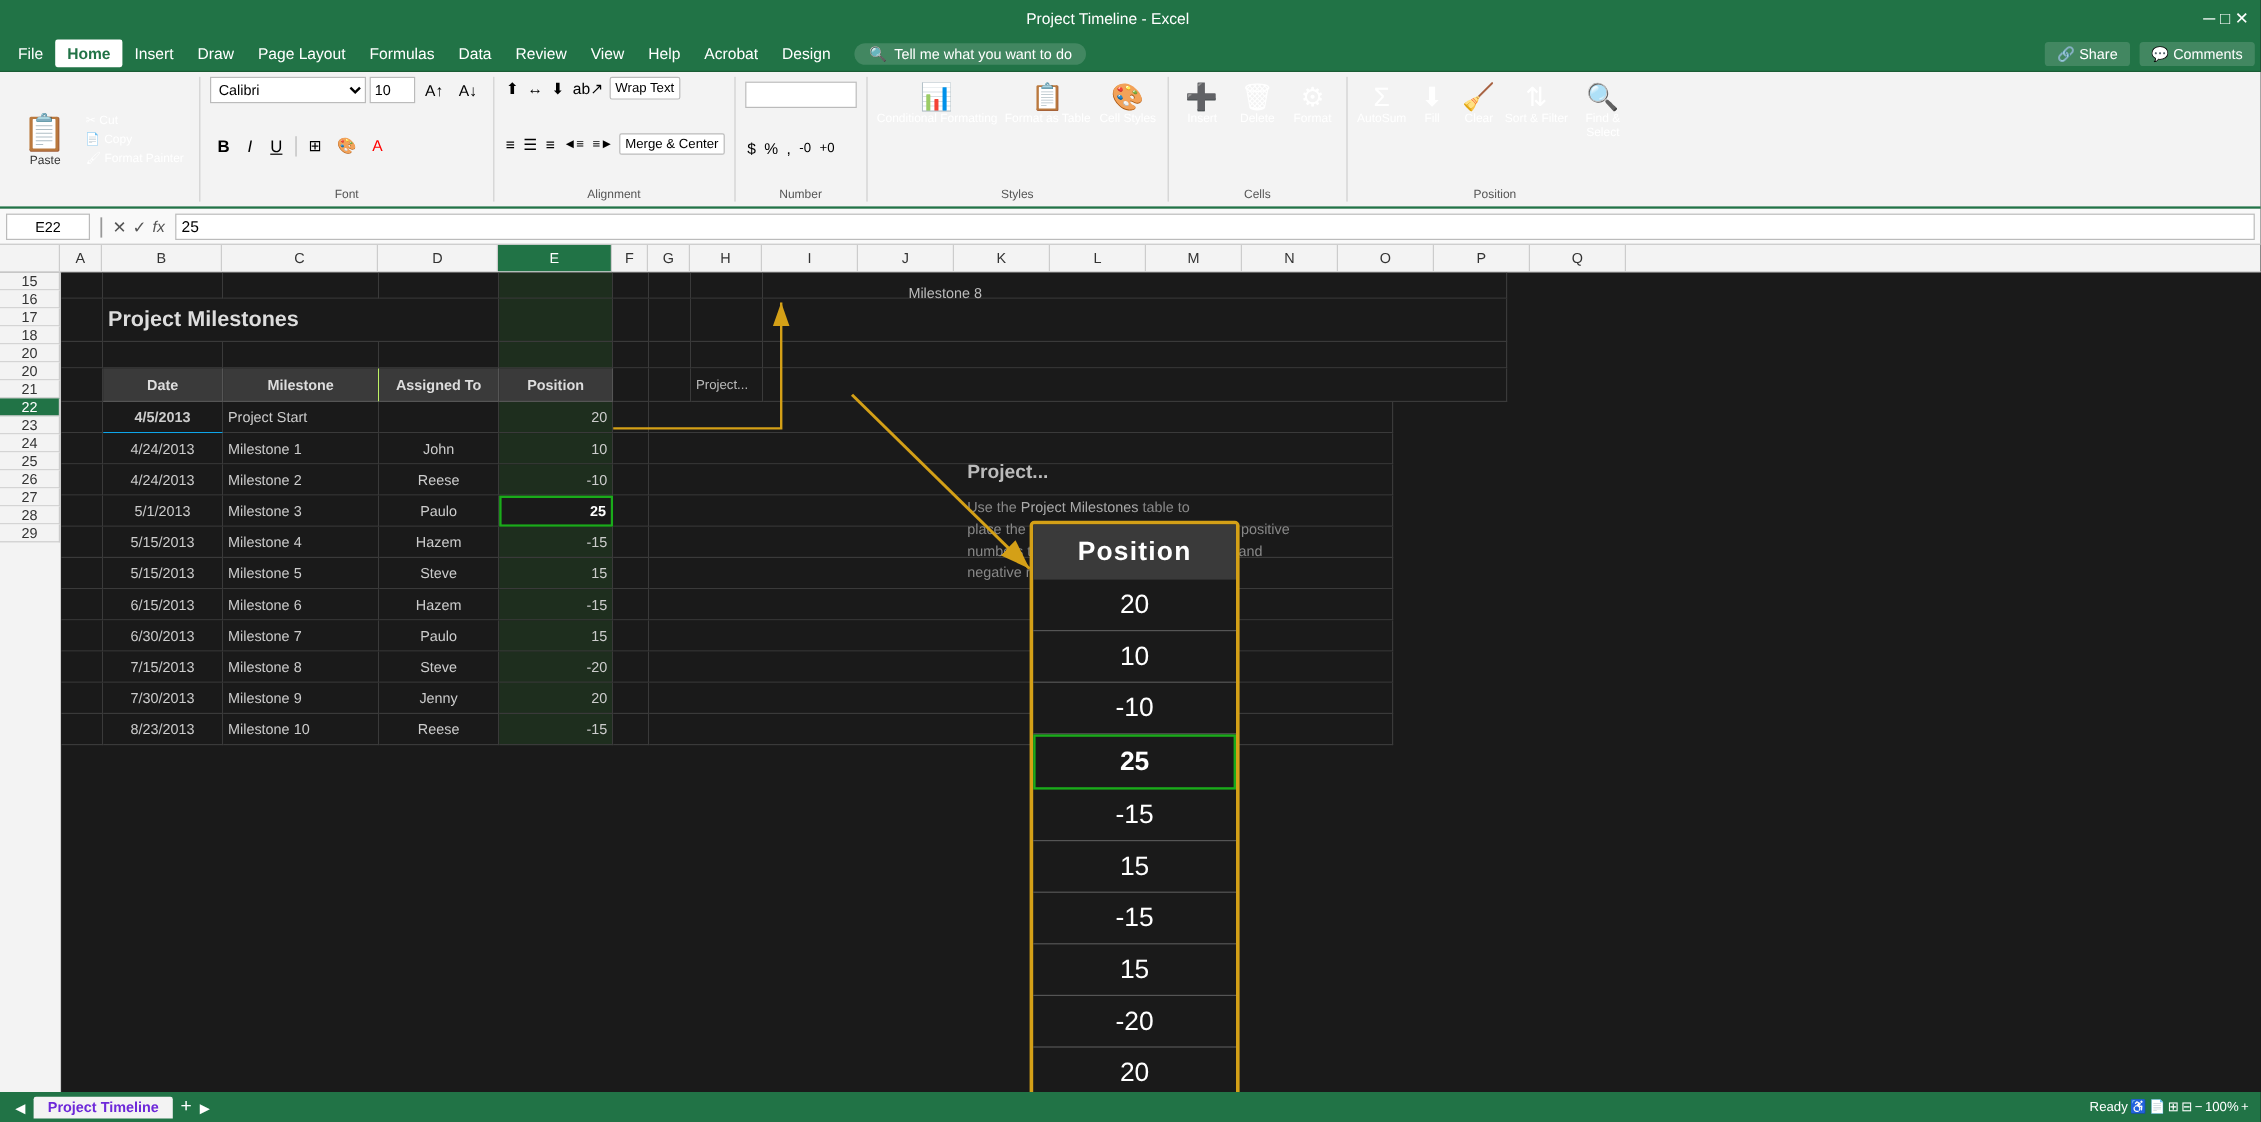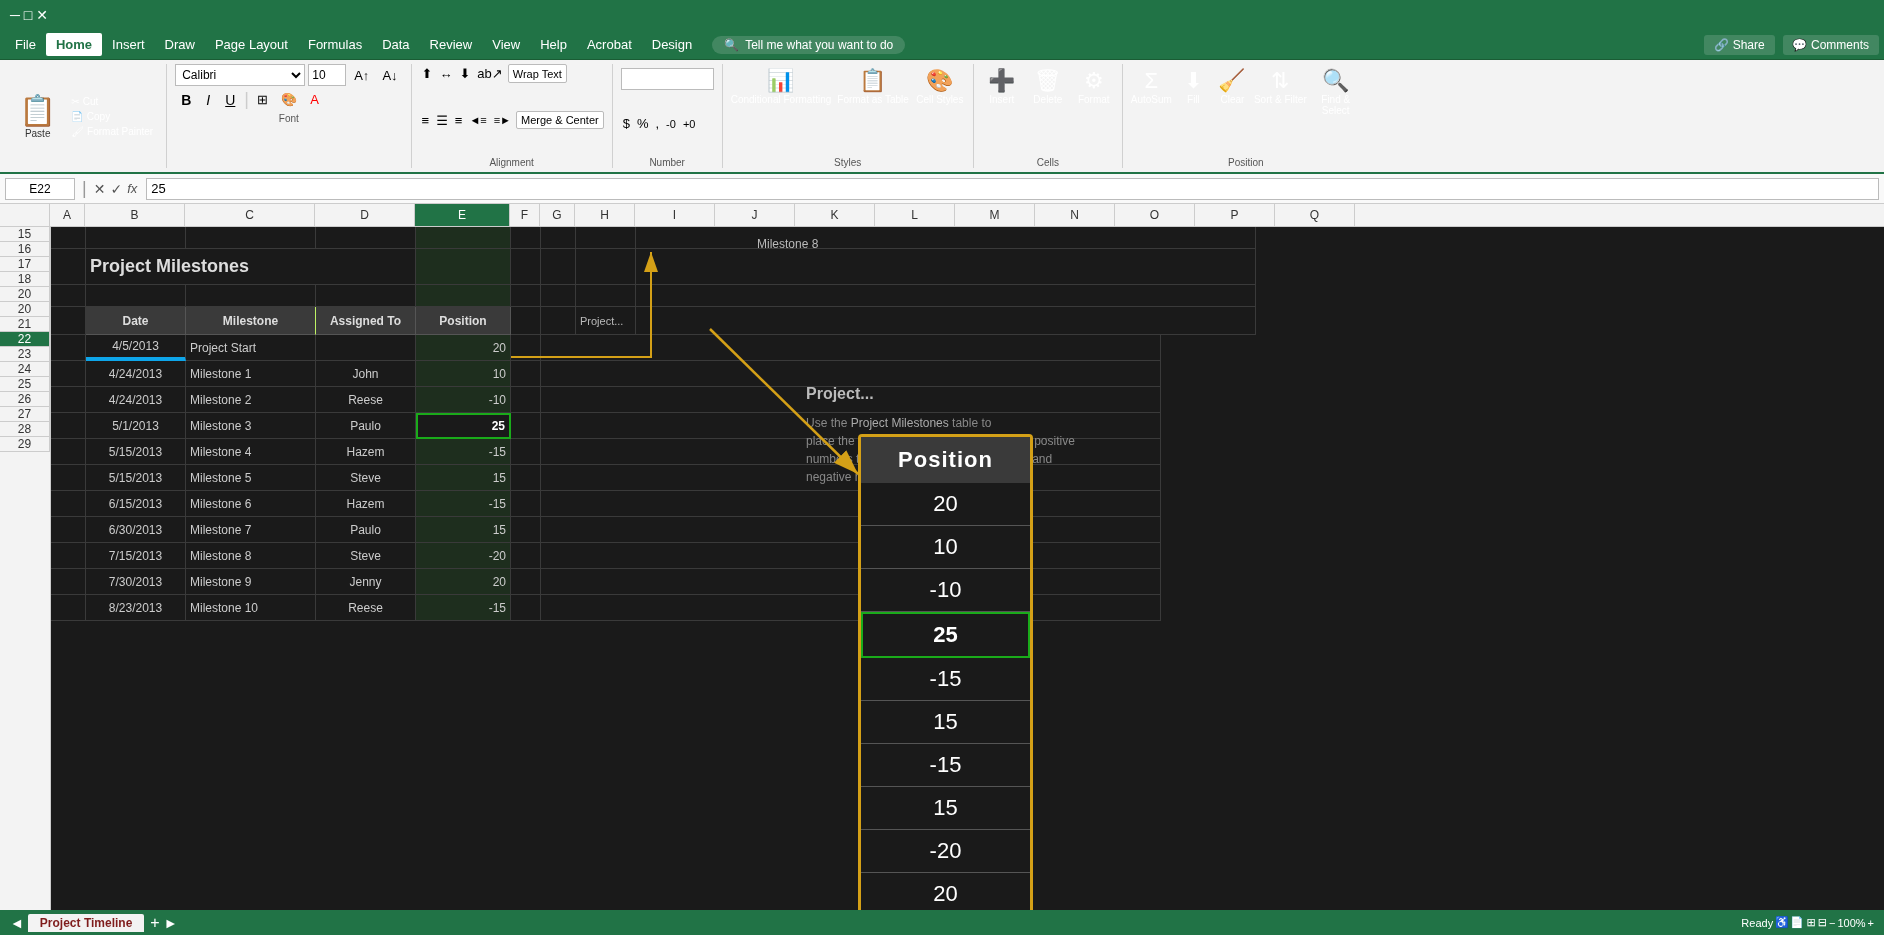--- a/index.html
+++ b/index.html
@@ -36,20 +36,21 @@
     #status-bar { background: #217346; color: white; height: 25px; display: flex; align-items: center; padding: 0 10px; font-size: 11px; }
     #status-bar .right { margin-left: auto; display: flex; gap: 10px; align-items: center; font-size: 11px; }
 
     
     #position-popup { position: absolute; top: 230px; left: 858px; background: #1a1a1a; border: 3px solid #d4a017; border-radius: 4px; width: 175px; z-index: 100; }
   </style>
 </head>
 <body>
 
 <div id="title-bar">
+  <span style="font-size:13px; flex:1; text-align:center;">Project Timeline - Excel</span>
   <span style="font-size:14px; gap:10px; display:flex;">─ □ ✕</span>
 </div>
 
 <div id="menu-bar">
   <div class="menu-item">File</div>
   <div class="menu-item active">Home</div>
   <div class="menu-item">Insert</div>
   <div class="menu-item">Draw</div>
   <div class="menu-item">Page Layout</div>
   <div class="menu-item">Formulas</div>
@@ -76,21 +77,21 @@
       <span style="font-size:30px;">📋</span>
       <span style="font-size:10px; color:#333;">Paste</span>
     </div>
     <div style="display:flex; flex-direction:column; gap:2px;">
       <div class="small-btn"><span>✂</span>Cut</div>
       <div class="small-btn"><span>📄</span>Copy</div>
       <div class="small-btn"><span>🖌</span>Format Painter</div>
     </div>
     <div style="position:absolute; bottom:4px; font-size:10px; color:#555; margin-top:auto;"></div>
   </div>
-  <div style="display:flex; flex-direction:column; justify-content:flex-start; border-right:1px solid #d0d0d0; padding:0 8px; gap:3px;">
+  <div style="display:flex; flex-direction:column; justify-content:space-between; border-right:1px solid #d0d0d0; padding:0 8px; gap:3px;">
     <div style="display:flex; align-items:center; gap:3px;">
       <select style="font-size:12px; border:1px solid #bbb; background:white; padding:1px 2px; height:22px; width:130px;">
         <option>Calibri</option>
       </select>
       <input type="text" value="10" style="font-size: 12px; border: 1px solid rgb(187, 187, 187); background: white; padding: 1px 3px; height: 22px; width: 38px;">
       <button style="font-size:13px; border:1px solid transparent; background:none; padding:1px 4px; cursor:pointer; border-radius:2px;">A↑</button>
       <button style="font-size:13px; border:1px solid transparent; background:none; padding:1px 4px; cursor:pointer; border-radius:2px;">A↓</button>
     </div>
     <div style="display:flex; align-items:center; gap:3px;">
       <button style="font-weight:bold; font-size:14px; border:1px solid transparent; background:none; padding:1px 5px; cursor:pointer; border-radius:2px;">B</button>
@@ -299,21 +300,21 @@
         <div class="cell header-cell" style="width:100px; border-right:1px solid #555; border-bottom:1px solid #555; justify-content:center;">Assigned To</div>
         <div class="cell header-cell" style="width:95px; border-right:1px solid #555; border-bottom:1px solid #555; justify-content:center; background:#3a3a3a;">Position</div>
         <div class="cell" style="width:30px; border-right:1px solid #3a3a3a; border-bottom:1px solid #3a3a3a;"></div>
         <div class="cell" style="width:35px; border-right:1px solid #3a3a3a; border-bottom:1px solid #3a3a3a;"></div>
         <div class="cell" style="width:60px; border-right:1px solid #3a3a3a; border-bottom:1px solid #3a3a3a; font-size:11px; color:#bbb;">Project...</div>
         <div class="cell" style="width:620px; border-bottom:1px solid #3a3a3a;"></div>
       </div>
 
       <div class="grid-row" style="height:26px;">
         <div class="cell" style="width:35px; border-right:1px solid #3a3a3a; border-bottom:1px solid #3a3a3a;"></div>
-        <div class="cell table-date" style="width:100px; border-right:1px solid #3a3a3a; border-bottom:4px solid #0ea5e9; justify-content:center;">4/5/2013</div>
+        <div class="cell table-date" style="width:100px; border-right:1px solid #3a3a3a; border-bottom:1px solid #0ea5e9; justify-content:center;font-weight:bold;">4/5/2013</div>
         <div class="cell table-text" style="width:130px; border-right:1px solid #3a3a3a; border-bottom:1px solid #3a3a3a;">Project Start</div>
         <div class="cell table-text" style="width:100px; border-right:1px solid #3a3a3a; border-bottom:1px solid #3a3a3a;"></div>
         <div class="cell table-num" style="width:95px; border-right:1px solid #3a3a3a; border-bottom:1px solid #3a3a3a; background:#1e2e1e;">20</div>
         <div class="cell" style="width:30px; border-right:1px solid #3a3a3a; border-bottom:1px solid #3a3a3a;"></div>
         <div class="cell" style="width:620px; border-bottom:1px solid #3a3a3a;"></div>
       </div>
 
       <div class="grid-row" style="height:26px;">
         <div class="cell" style="width:35px; border-right:1px solid #3a3a3a; border-bottom:1px solid #3a3a3a;"></div>
         <div class="cell table-date" style="width:100px; border-right:1px solid #3a3a3a; border-bottom:1px solid #3a3a3a; justify-content:center;">4/24/2013</div>
@@ -459,21 +460,21 @@
       </marker>
     </defs>
 
     <line x1="710" y1="125" x2="858" y2="270" stroke="#d4a017" stroke-width="2.5" marker-end="url(#arr2)"></line>
   </svg>
 
 </div>
 
 <div id="status-bar" style="background:#217346; color:white; height:25px; display:flex; align-items:center; padding:0 10px; font-size:11px;">
   <span style="font-size:14px; cursor:pointer; margin-right:4px;">◄</span>
-  <div style="background:#f3f3f3; color:#7f1d1d; padding:2px 12px; border-radius:2px 2px 0 0; font-size:12px; font-weight:600; cursor:pointer;">Project Timeline</div>
+  <div style="background:#f3f3f3; color:#6d28d9; padding:2px 12px; border-radius:2px 2px 0 0; font-size:12px; font-weight:600; cursor:pointer;">Project Timeline</div>
   <span style="color:white; font-size:16px; cursor:pointer; margin-left:6px;">+</span>
   <span style="font-size:14px; cursor:pointer; margin-left:4px;">►</span>
   <div class="right" style="margin-left:auto; display:flex; gap:2px; align-items:center; font-size:11px;">
     <span>Ready</span>
     <span style="cursor:pointer;">♿</span>
     <span style="cursor:pointer;">📄</span>
     <span style="cursor:pointer;">⊞</span>
     <span style="cursor:pointer;">⊟</span>
     <span style="cursor:pointer;">−</span>
     <span>100%</span>

